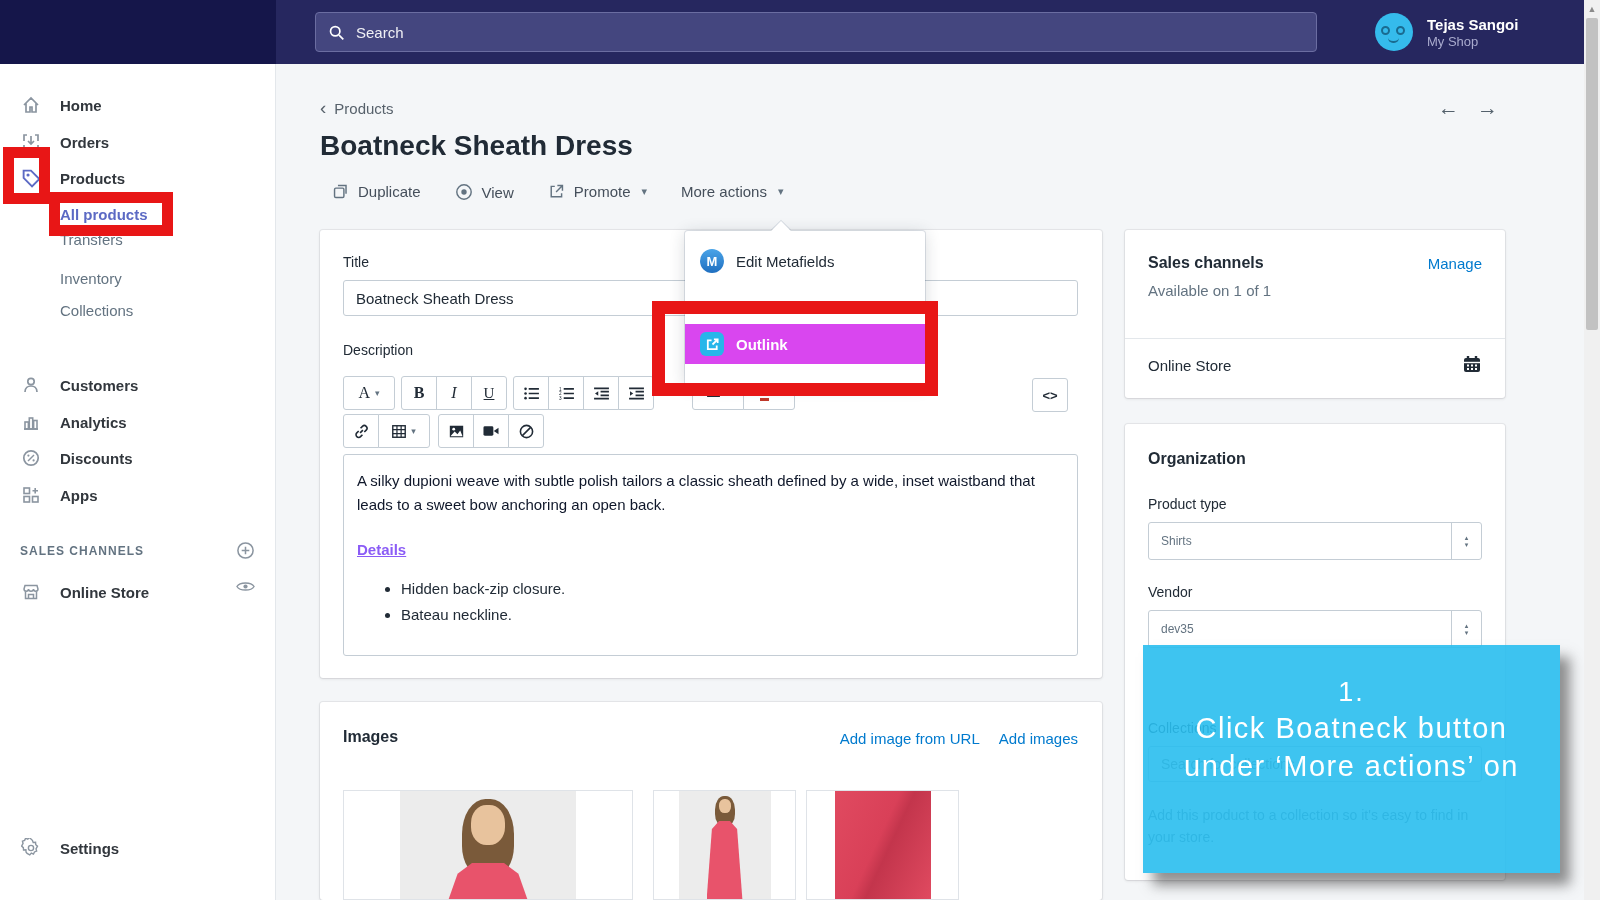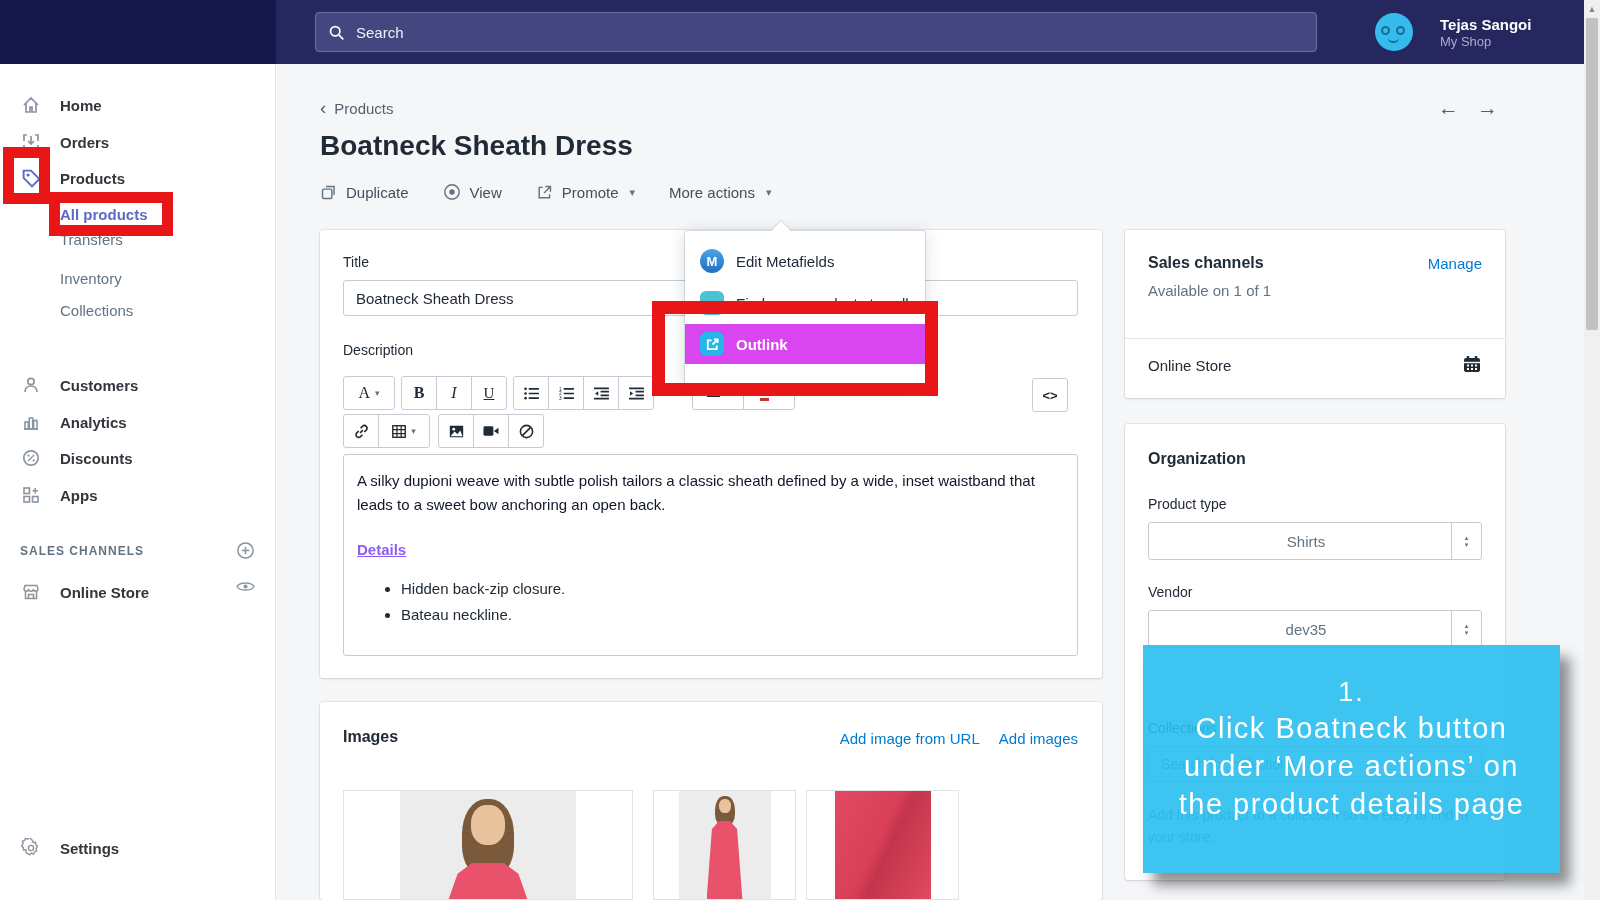--- a/index.html
+++ b/index.html
@@ -6,21 +6,21 @@
   *{box-sizing:border-box;font-family:"Liberation Sans",sans-serif;}
   #app{position:relative;width:1600px;height:900px;overflow:hidden;background:#f4f6f8;}
 
   
   .topbar{position:absolute;left:0;top:0;width:1600px;height:64px;background:#26275f;z-index:30;}
   .topbar-logo{position:absolute;left:0;top:0;width:276px;height:64px;background:#15164a;}
   .searchbox{position:absolute;left:315px;top:12px;width:1002px;height:40px;background:#44467f;
              border:1px solid #6b6da1;border-radius:4px;display:flex;align-items:center;padding:0 12px;}
   .searchbox input{background:transparent;border:none;outline:none;color:#fff;font-size:15px;margin-left:9px;width:90%;}
   .searchbox input::placeholder{color:rgba(255,255,255,.92);}
-  .userchip{position:absolute;left:1375px;top:13px;display:flex;align-items:center;gap:27px;cursor:pointer;}
+  .userchip{position:absolute;left:1375px;top:13px;display:flex;align-items:center;gap:14px;cursor:pointer;}
   .avatar{width:38px;height:38px;border-radius:50%;background:#35bbec;position:relative;flex:0 0 auto;}
   .avatar .gl{position:absolute;width:9px;height:9px;border:2px solid rgba(10,64,96,.65);border-radius:50%;top:13px;}
   .avatar .gl.l{left:6px}.avatar .gl.r{left:21px}
   .avatar .sm{position:absolute;left:13px;top:25px;width:11px;height:5px;border-bottom:2px solid rgba(10,64,96,.65);border-radius:0 0 8px 8px;}
   .uname{color:#fff;font-size:15px;font-weight:700;line-height:18px;}
   .ushop{color:#a9abce;font-size:13px;line-height:15px;}
 
   
   .scrollbar{position:absolute;right:0;top:0;width:16px;height:900px;background:#f0f0f0;z-index:80;}
   .scroll-up{position:absolute;top:2px;left:0;width:16px;height:14px;color:#8a8a8a;font-size:9px;text-align:center;line-height:14px;}
@@ -33,21 +33,21 @@
   .srow .slabel{margin-left:18px;font-size:15px;font-weight:700;color:#32373d;}
   .srow.sub .slabel{margin-left:60px;font-weight:400;color:#637381;}
   .srow.active .slabel{color:#5c6ac4;font-weight:700;}
   .sheader{position:absolute;left:20px;font-size:12px;letter-spacing:1px;font-weight:700;color:#637381;}
   .sright{position:absolute;left:236px;color:#637381;}
 
   
   .breadcrumb{position:absolute;left:320px;top:97px;color:#57616b;font-size:15px;cursor:pointer;z-index:5;}
   .breadcrumb .chev{font-size:19px;margin-right:8px;color:#57616b;}
   .page-title{position:absolute;left:320px;top:130px;font-size:28px;font-weight:700;color:#212b36;z-index:5;}
-  .actions{position:absolute;left:320px;top:183px;display:flex;align-items:center;gap:34px;z-index:5;}
+  .actions{position:absolute;left:332px;top:183px;display:flex;align-items:flex-start;gap:34px;z-index:5;}
   .actbtn{display:flex;align-items:center;gap:9px;font-size:15px;color:#454f5b;cursor:pointer;}
   .actbtn .caret{font-size:11px;color:#637381;margin-left:2px;}
   .navarrows{position:absolute;left:1438px;top:96px;display:flex;gap:18px;font-size:21px;color:#54616c;z-index:5;}
   .navarrows span{cursor:pointer;}
 
   
   .card{position:absolute;background:#fff;border-radius:3px;
         box-shadow:0 0 0 1px rgba(63,63,68,.07),0 1px 3px rgba(63,63,68,.14);}
   .card-main{left:320px;top:230px;width:782px;height:448px;z-index:4;}
   .card-images{left:320px;top:702px;width:782px;height:198px;z-index:4;overflow:hidden;}
@@ -90,21 +90,21 @@
   .hair{position:absolute;background:#7a5a3a;border-radius:45% 45% 40% 40%;}
   .face{position:absolute;background:#e8c39d;border-radius:45%;}
   .dress{position:absolute;background:#e8536b;}
   .fabric{width:100%;height:100%;background:linear-gradient(115deg,#e04a60 0%,#d94058 45%,#c3354c 55%,#e04a60 100%);}
 
   
   .divider{position:absolute;left:0;width:100%;height:1px;background:#e3e7eb;}
   .gray{color:#637381;}
   .selectbox{position:absolute;width:334px;height:38px;border:1px solid #c4cdd5;border-radius:3px;background:#fff;
              display:flex;align-items:center;cursor:pointer;}
-  .selectbox .val{flex:1;padding-left:12px;font-size:15px;color:#637381;text-align:center;}
+  .selectbox .val{flex:1;padding-left:12px;font-size:12px;color:#637381;}
   .selectbox .step{width:30px;height:100%;border-left:1px solid #c4cdd5;display:flex;flex-direction:column;
                    align-items:center;justify-content:center;color:#637381;font-size:7px;line-height:7px;}
 
   
   .dropdown{position:absolute;left:685px;top:231px;width:240px;height:154px;background:#fff;border-radius:3px;
             box-shadow:0 0 0 1px rgba(6,44,82,.12),0 2px 16px rgba(33,43,54,.18);z-index:40;}
   .dropdown .caret-up{position:absolute;left:89px;top:-7px;width:14px;height:14px;background:#fff;transform:rotate(45deg);
             box-shadow:-1px -1px 0 rgba(6,44,82,.12);}
   .mitem{position:absolute;left:0;width:240px;height:40px;display:flex;align-items:center;cursor:pointer;}
   .mitem .micon{width:24px;height:24px;margin-left:15px;flex:0 0 auto;}
@@ -523,44 +523,39 @@
     <input class="tinput" style="left: 23px; top: 322px; width: 334px; font-size: 14px; color: rgb(145, 158, 171);" placeholder="Search for collections">
     <div class="gray" style="position:absolute;left:23px;top:380px;font-size:14px;line-height:22px;width:336px">Add this product to a collection so it's easy to find in your store.</div>
   </div>
 
   <div class="dropdown">
     <div class="caret-up"></div>
     <div class="mitem" style="top:10px">
       <span class="micon icon-m">M</span>
       <span class="mlabel">Edit Metafields</span>
     </div>
-    <div class="mitem" style="top:52px">
-      <span class="micon icon-oberlo"></span>
-      <span class="mlabel">Find more products to sell</span>
-    </div>
     <div class="mitem selected" style="top:93px">
       <span class="micon icon-outlink">
         <svg width="15" height="15" viewBox="0 0 16 16">
             <path d="M7 3.5 H3 V13 h9.5 V9" fill="none" stroke="#fff" stroke-width="1.9"></path>
             <path d="M9.5 2.5 h4 v4 M13.2 2.8 L8 8" fill="none" stroke="#fff" stroke-width="1.9"></path>
           </svg>
       </span>
       <span class="mlabel">Outlink</span>
     </div>
   </div>
 
   <div class="redbox" style="left:3px;top:147px;width:47px;height:57px;border-width:11px"></div>
   <div class="redbox" style="left:49px;top:192px;width:124px;height:44px;border-width:11px"></div>
   <div class="redbox" style="left:652px;top:301px;width:286px;height:95px;border-width:13px"></div>
 
   <div class="overlay">
     <div class="step">1.</div>
     <div class="ln">Click Boatneck button</div>
     <div class="ln">under ‘More actions’ on</div>
-    <div class="ln">the product details page</div>
   </div>
 
   <div class="scrollbar">
     <div class="scroll-up">▲</div>
     <div class="scroll-thumb"></div>
   </div>
 
 </div>
 
 </body></html>

